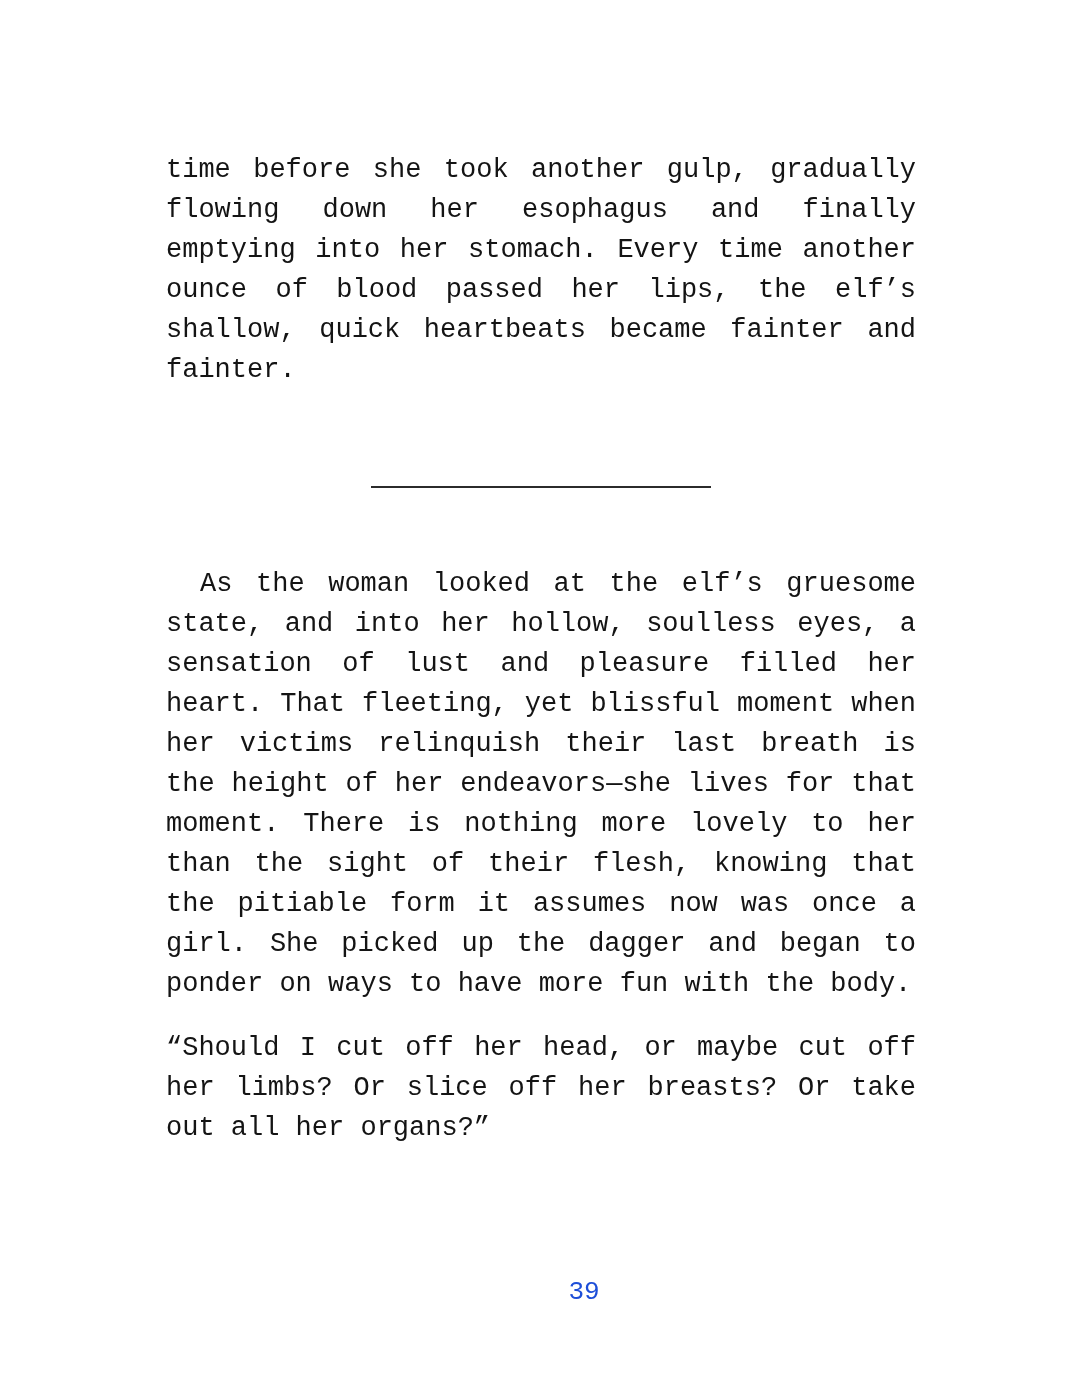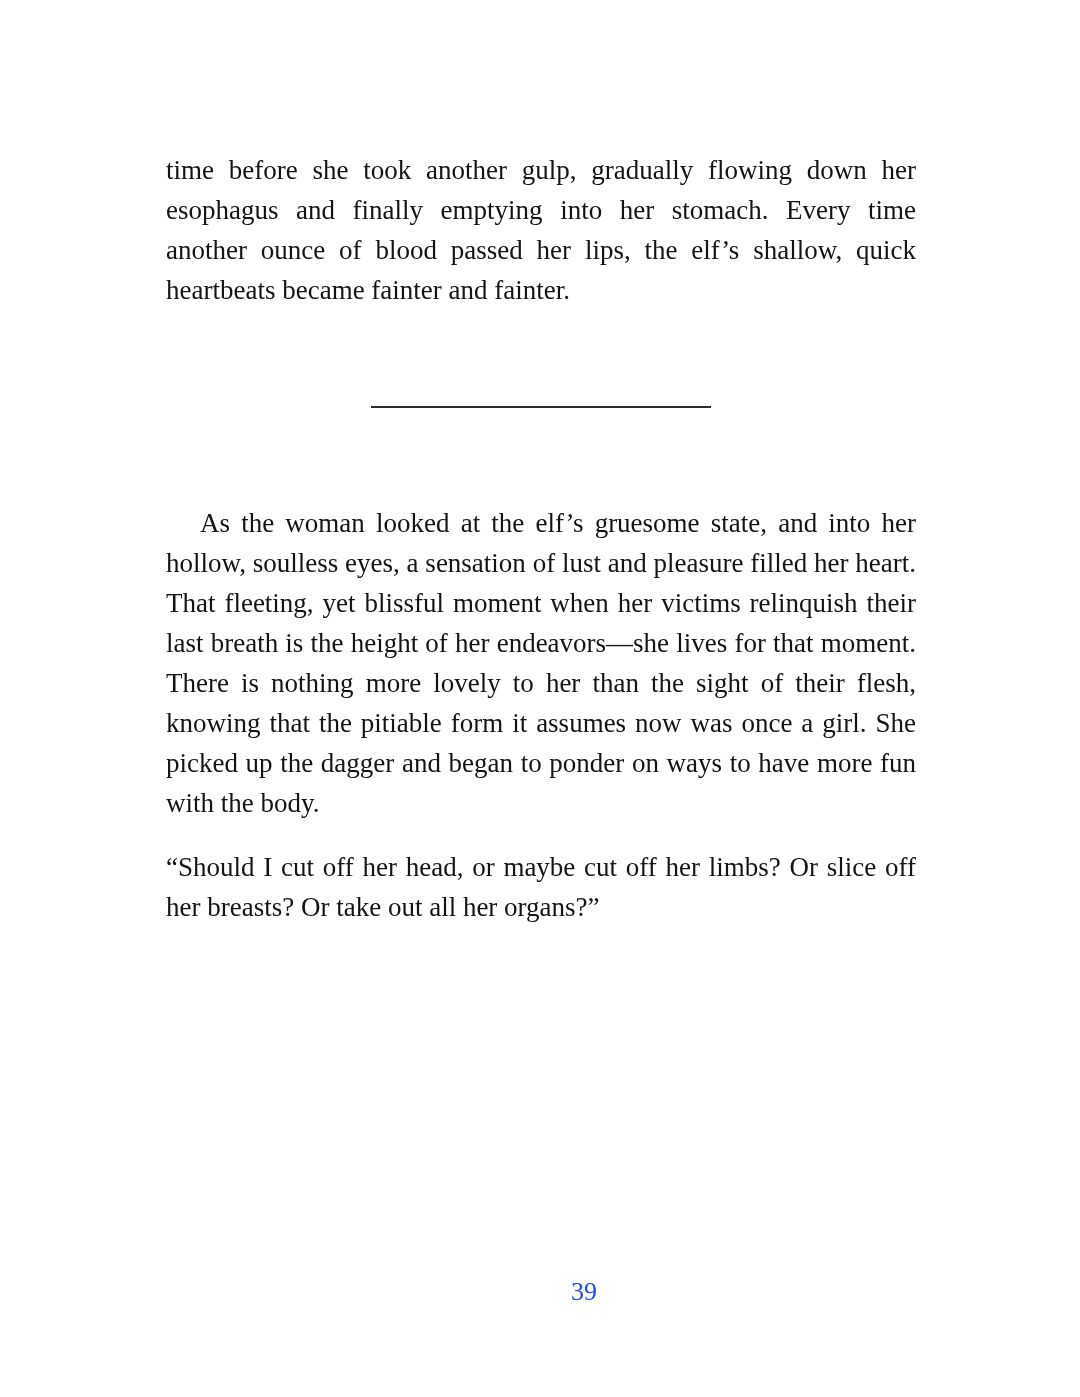--- a/index.html
+++ b/index.html
@@ -6,21 +6,21 @@
     margin: 0;
     padding: 0;
     background: #ffffff;
   }
   .page {
     position: relative;
     width: 1080px;
     height: 1397px;
     background: #ffffff;
     overflow: hidden;
-    font-family: Liberation Serif, serif;
+    font-family: Liberation Mono, monospace;
     color: #141414;
   }
   .text-block {
     position: absolute;
     left: 166px;
     top: 150px;
     width: 750px;
     font-size: 27px;
     line-height: 40px;
     text-align: justify;
@@ -35,21 +35,21 @@
   .para.gap-scene {
     margin-top: 90px;
   }
   .divider {
     border: none;
     border-top: 2px solid #2b2b2b;
     width: 340px;
     margin: 96px auto 0 auto;
   }
   .para.gap-after-divider {
-    margin-top: 95px;
+    margin-top: 76px;
   }
   .para.gap-small {
     margin-top: 24px;
   }
   .page-number {
     position: absolute;
     left: 0;
     top: 1276px;
     width: 1080px;
     text-align: center;

